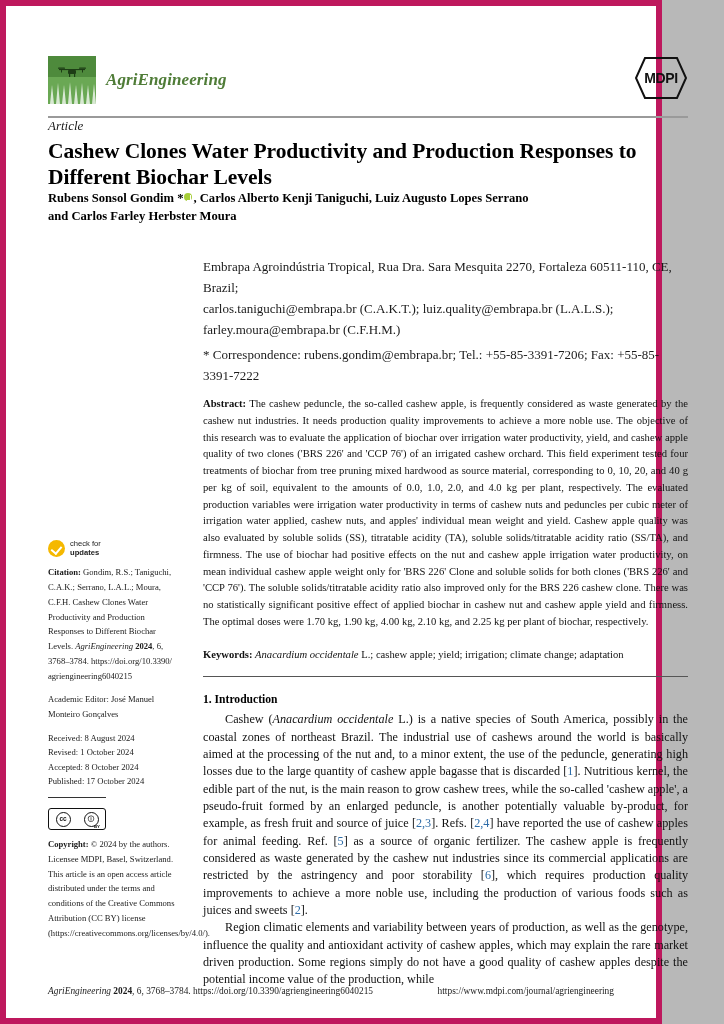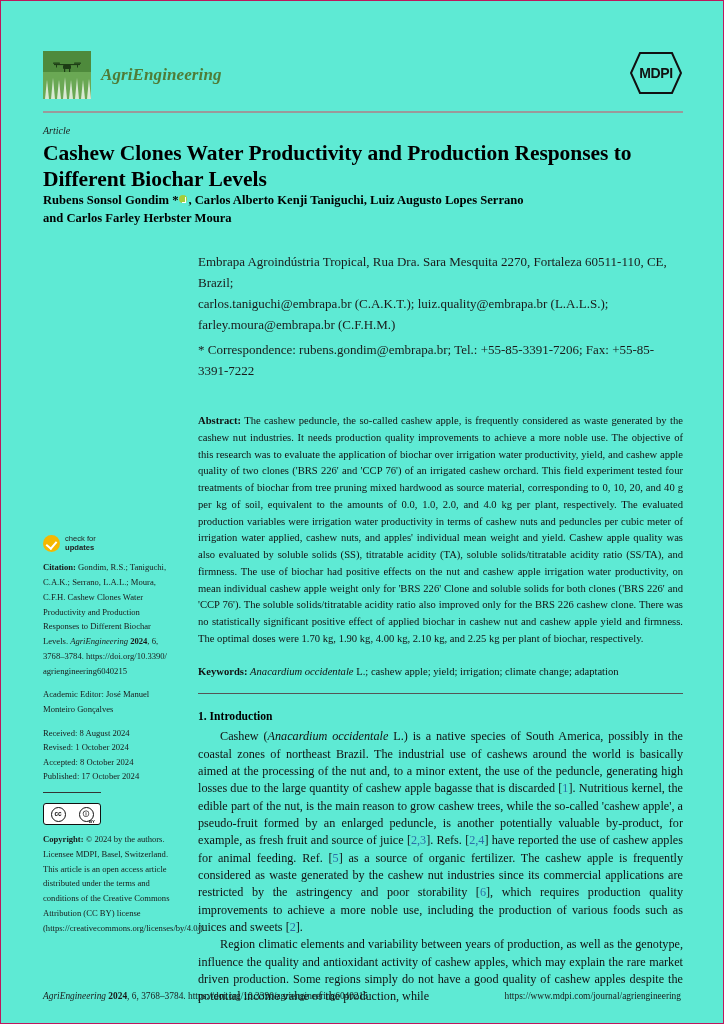--- a/index.html
+++ b/index.html
@@ -8,25 +8,25 @@
     background: #b8b8b8;
   }
   body {
     width: 724px;
     height: 1024px;
     overflow: hidden;
     font-family: "Liberation Serif", "DejaVu Serif", serif;
   }
   .page {
     position: relative;
-    width: 724px;
+    width: 662px;
     height: 1024px;
-    background: #5eead4;
+    background: #ffffff;
     box-sizing: border-box;
-    border: 1px solid #be185d;
+    border: 6px solid #be185d;
   }
   .inner {
     position: absolute;
     left: 42px;
     top: 50px;
     width: 640px;
   }
 
   
   .masthead {
@@ -91,23 +91,22 @@
   }
   .rule-top {
     height: 2px;
     background: #9a9a9a;
     margin-top: 4px;
   }
 
   
   .kicker {
     font-style: italic;
-    font-size: 10px;
+    font-size: 13px;
     color: #1a1a1a;
-    margin-top: 12px;
   }
   .title {
     font-size: 21.5px;
     font-weight: bold;
     line-height: 1.22;
     color: #000;
     margin-top: 4px;
     letter-spacing: -0.05px;
   }
   .authors {
@@ -148,21 +147,21 @@
   .affil {
     font-size: 13px;
     line-height: 1.62;
     color: #1a1a1a;
   }
   .affil .corr {
     display: block;
     margin-top: 4px;
   }
   .abstract {
-    margin-top: 32px;
+    margin-top: 10px;
     font-size: 10.6px;
     line-height: 1.58;
     text-align: justify;
     color: #111;
   }
   .abstract b, .keywords b { font-weight: bold; }
   .keywords {
     margin-top: 16px;
     font-size: 10.6px;
     line-height: 1.5;

